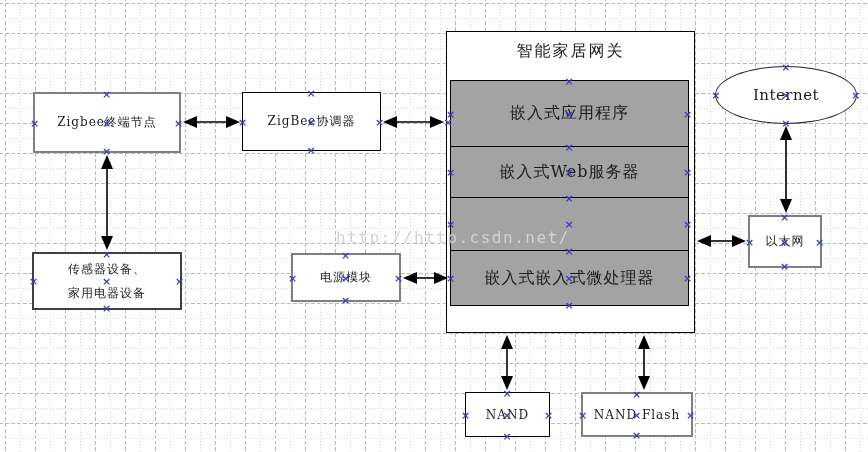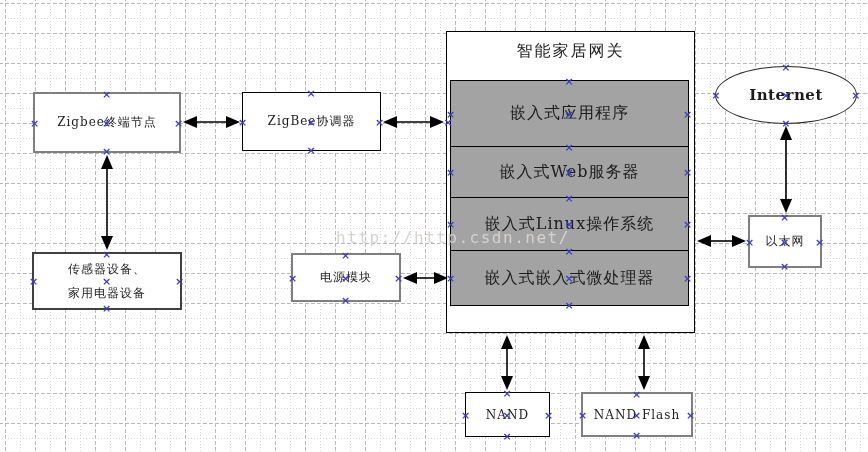--- a/index.html
+++ b/index.html
@@ -10,21 +10,21 @@
   svg.gridlayer { position:absolute; left:0; top:0; z-index:0; }
   svg.connectors { position:absolute; left:0; top:0; z-index:3; pointer-events:none; }
   .conn line { stroke:#000; stroke-width:1.6; }
   .conn polygon { fill:#000; stroke:none; }
 
   .box { position:absolute; background:#fff; border:1px solid #000;
          display:flex; align-items:center; justify-content:center;
          text-align:center; font-size:12px; letter-spacing:1px; z-index:2; }
   .box.gray { border:2px solid #7f7f7f; }
   .box.bold { border:2px solid #404040; }
-  .ellipse { border-radius:50%; border:1px solid #262626; letter-spacing:0.5px; font-size:15px;font-weight:bold; }
+  .ellipse { border-radius:50%; border:1px solid #262626; letter-spacing:0.5px; font-size:15px; }
   .two-line { flex-direction:column; line-height:24px; }
 
   .gw { position:absolute; left:446px; top:31px; width:249px; height:302px;
         border:1px solid #000; background:#fff; z-index:2; }
   .gw-title { position:absolute; top:9px; left:0; right:0; text-align:center;
               font-size:16px; letter-spacing:2px; }
   .gw-stack { position:absolute; left:3px; top:48px; width:239px; height:226px;
               border:1px solid #000; background:#a3a3a3; }
   .gw-row { position:relative; display:flex; align-items:center; justify-content:center;
             font-size:16px; letter-spacing:1px; }
@@ -107,21 +107,20 @@
         <i class="cp c"></i>
       </div>
       <div class="gw-row r2">
         <span>嵌入式Web服务器</span>
         <i class="cp n"></i>
         <i class="cp w"></i>
         <i class="cp e"></i>
         <i class="cp c"></i>
       </div>
       <div class="gw-row r3">
-        <span>嵌入式Linux操作系统</span>
         <i class="cp n"></i>
         <i class="cp w"></i>
         <i class="cp e"></i>
         <i class="cp c"></i>
       </div>
       <div class="gw-row r4">
         <span>嵌入式嵌入式微处理器</span>
         <i class="cp n"></i>
         <i class="cp s"></i>
         <i class="cp w"></i>

